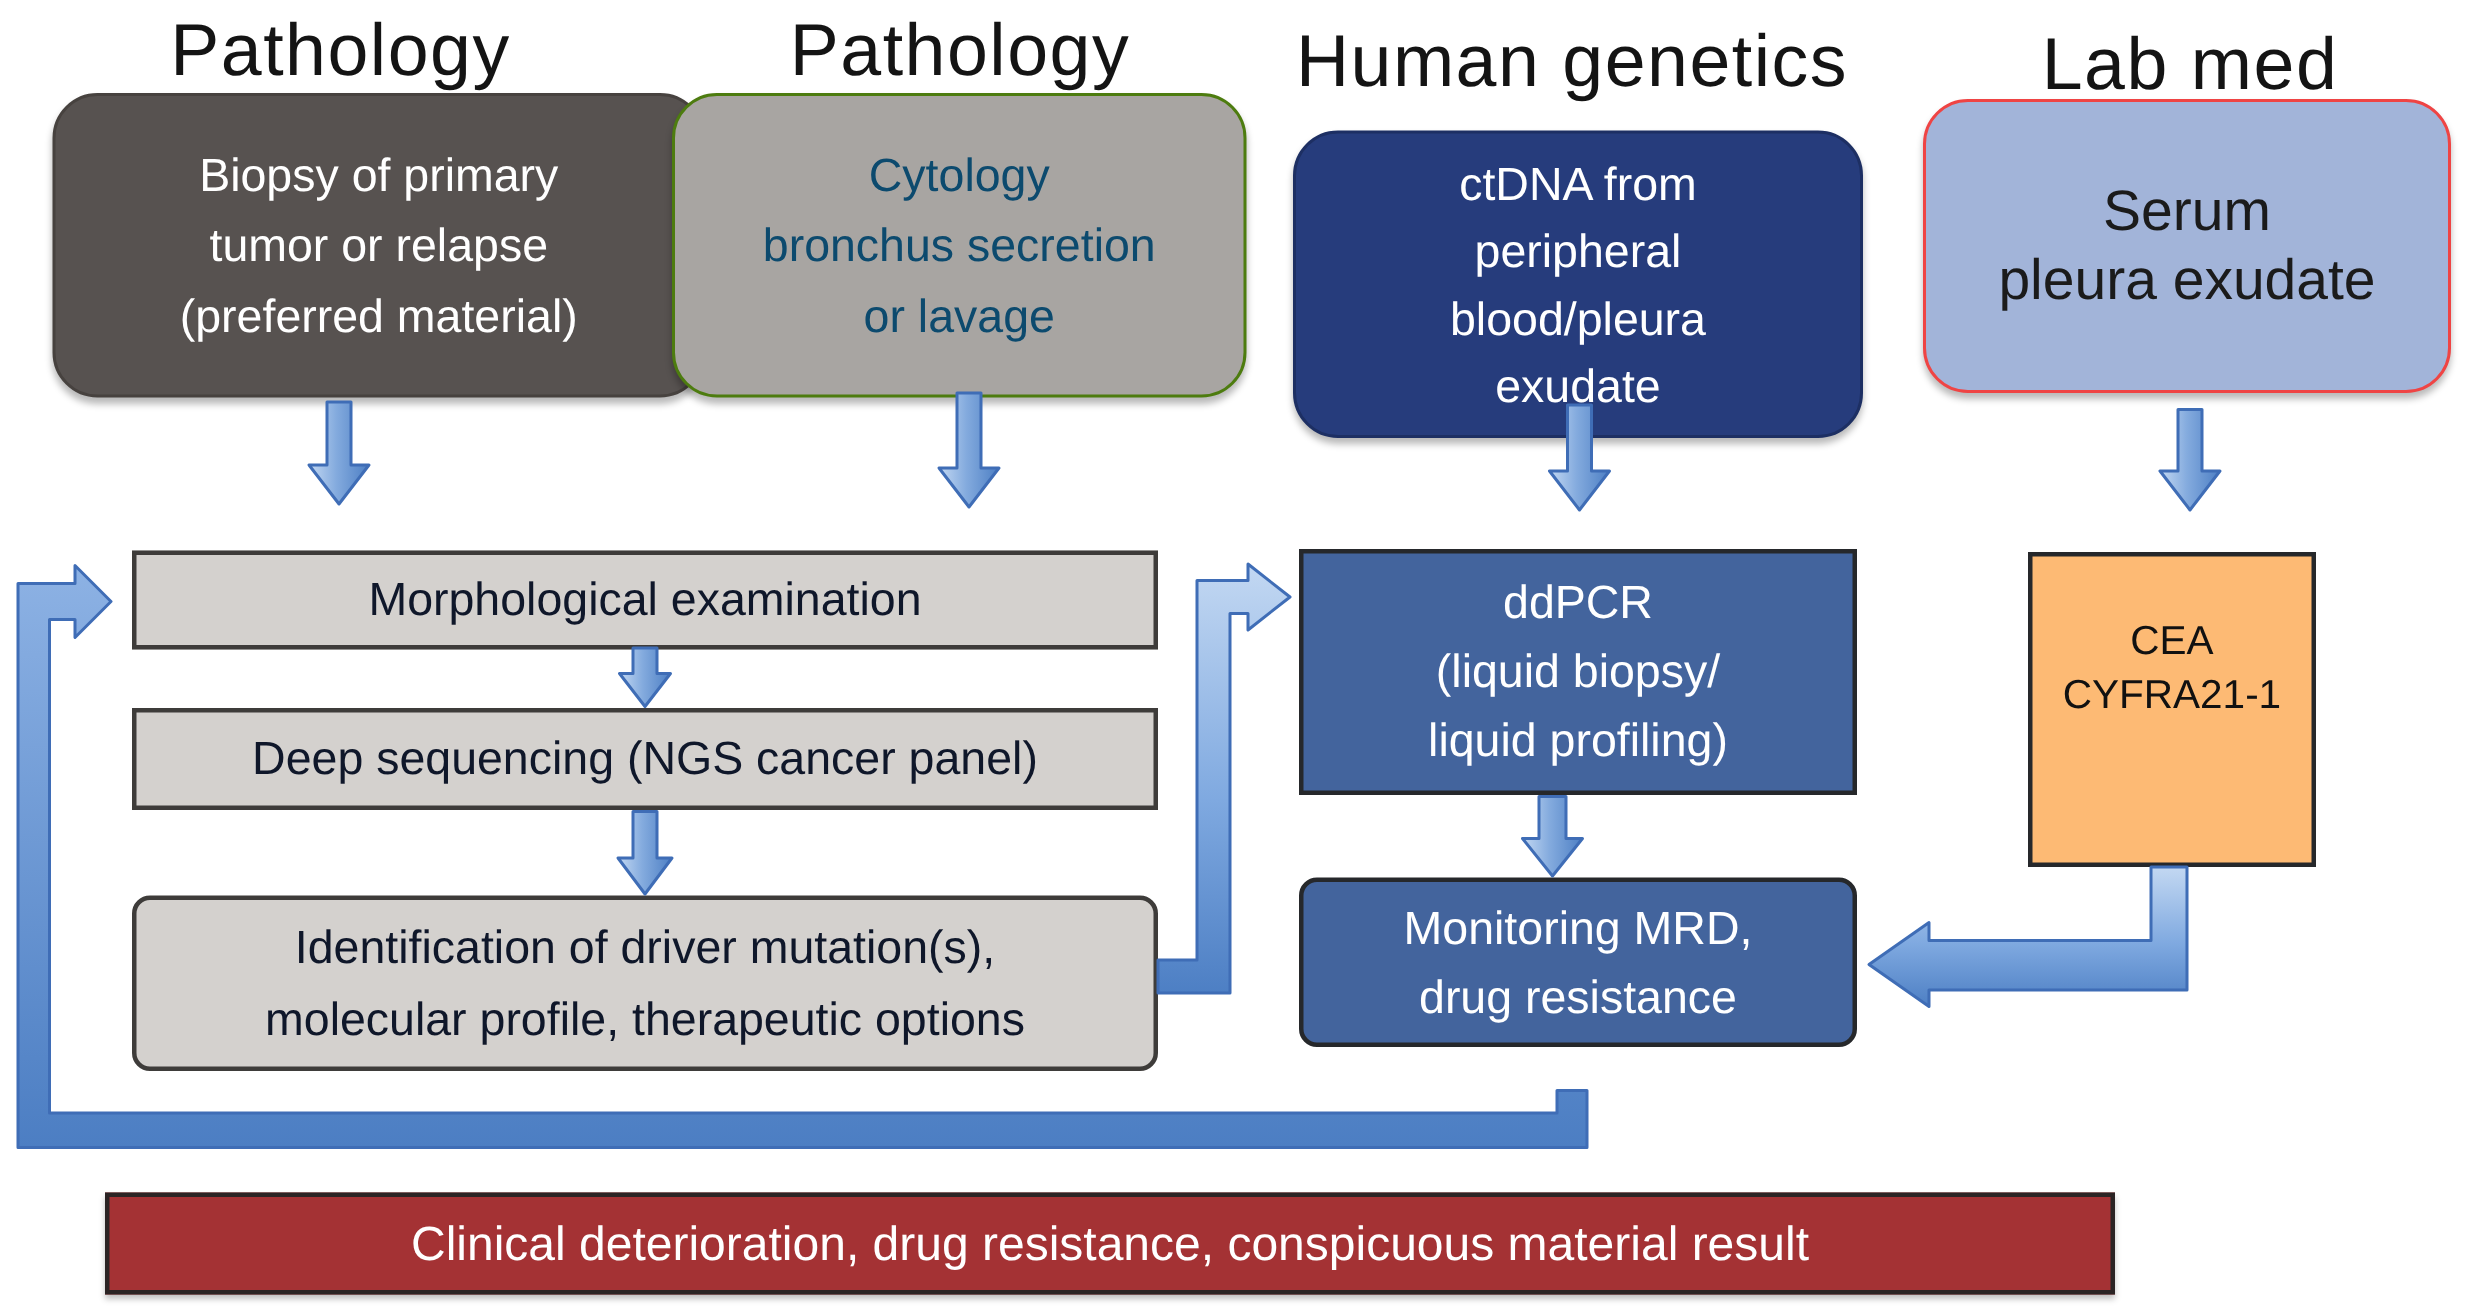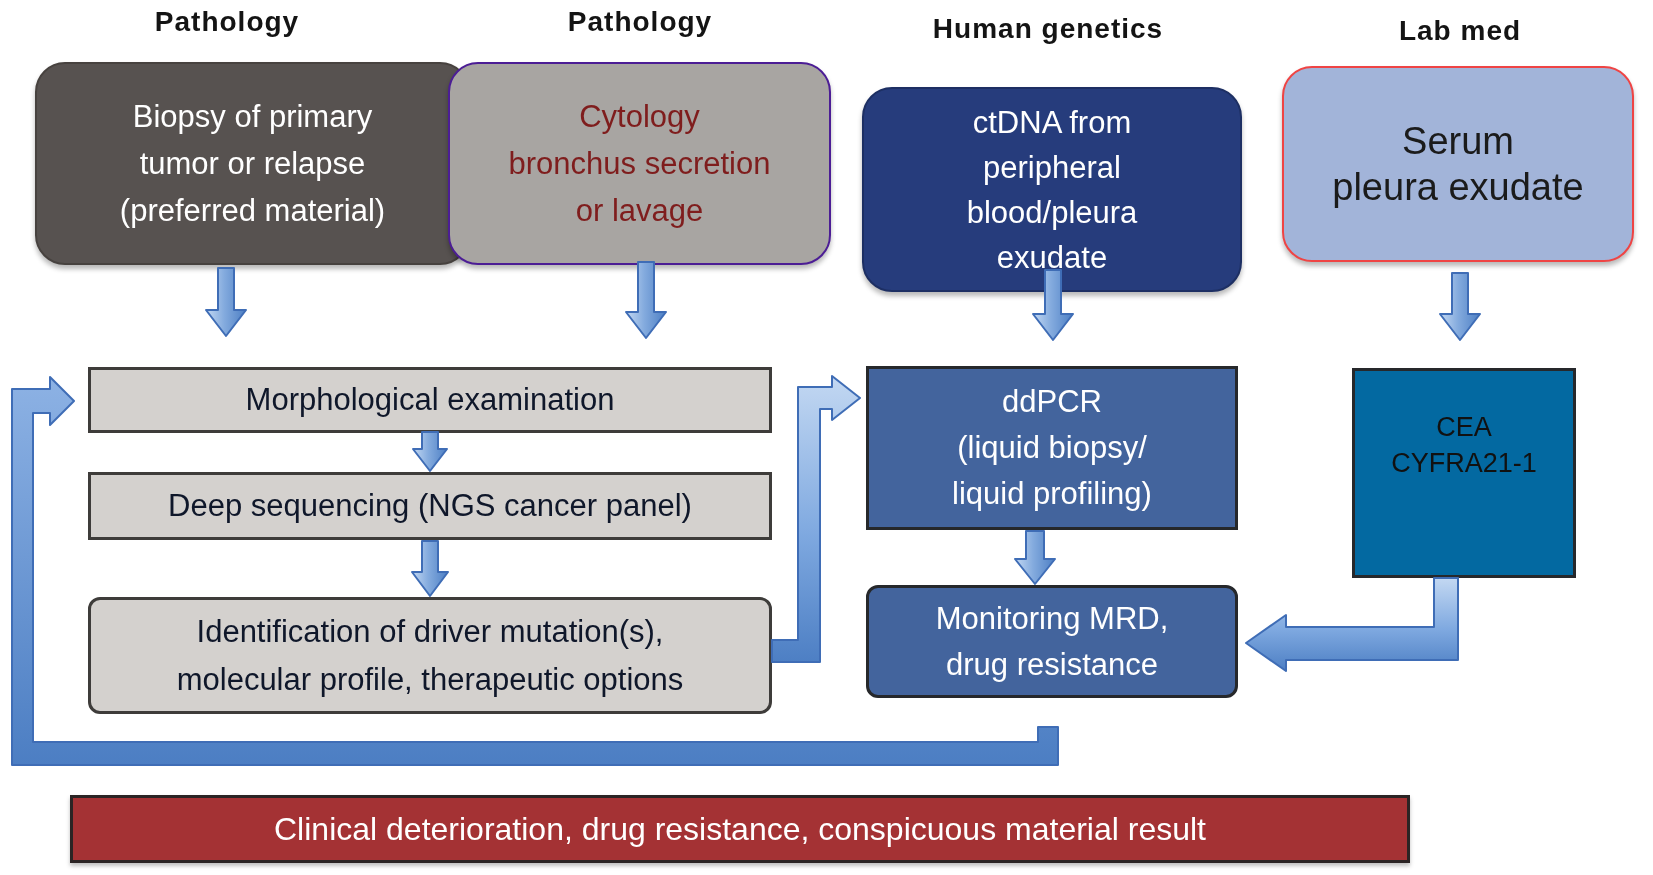--- a/index.html
+++ b/index.html
@@ -6,65 +6,65 @@
   #stage{
     position:relative;
     width:1653px;height:875px;
     background:#ffffff;
     font-family:"Liberation Sans", sans-serif;
     overflow:hidden;
   }
   .hdr{
     position:absolute;
     transform:translateX(-50%);
-    font-size:28px;
-    font-weight:700;
+    font-size:49px;
+    font-weight:400;
     color:#141414;
     letter-spacing:1px;
     white-space:nowrap;
   }
   .node{
     position:absolute;
     display:flex;align-items:center;justify-content:center;
     text-align:center;
     box-sizing:border-box;
     white-space:pre-line;
   }
   .rounded{
     border-radius:30px;
     box-shadow:0 4px 5px rgba(0,0,0,0.28);
   }
   #box-biopsy{   left:35px;  top:62px; width:435px; height:203px;
     background:#575250; border:2px solid #47423f;
     color:#ffffff; font-size:31px; line-height:47px;}
   #box-cytology{ left:448px; top:62px; width:383px; height:203px;
-    background:#a8a5a2; border:2px solid #4c1d95;
-    color:#7f1d1d; font-size:31px; line-height:47px;}
+    background:#a8a5a2; border:2px solid #4d7c0f;
+    color:#0c4a6e; font-size:31px; line-height:47px;}
   #box-ctdna{    left:862px; top:60px; width:380px; height:205px;
     background:#263c7c; border:2px solid #1d2f63;
     color:#ffffff; font-size:31px; line-height:45px;margin-top:27px;}
   #box-serum{    left:1282px;top:66px; width:352px; height:196px;
     background:#a2b4d9; border:2px solid #ef4444;
     color:#1b1b1b; font-size:38px; line-height:46px;}
   .gray-proc{
     background:#d4d1ce; border:3px solid #3e3c3a;
     color:#0f172a; font-size:31px; line-height:48px;
   }
   #box-morph{ left:88px; top:367px; width:684px; height:66px;}
   #box-deepseq{ left:88px; top:472px; width:684px; height:68px;}
   #box-ident{ left:88px; top:597px; width:684px; height:117px;border-radius:12px;}
   .blue-proc{
     background:#43649d; border:3px solid #26282b;
     color:#ffffff; font-size:31px; line-height:46px;
   }
   #box-ddpcr{ left:866px; top:366px; width:372px; height:164px;}
   #box-monitor{ left:866px; top:585px; width:372px; height:113px;border-radius:12px;}
   #box-cea{
-    left:1352px; top:368px; width:224px; height:210px;
-    background:#0369a1; border:3px solid #26282b;
+    left:1352px; top:368px; width:192px; height:210px;
+    background:#fdba74; border:3px solid #26282b;
     color:#111111; font-size:27px; line-height:36px;
     padding-bottom:56px;
   }
   #box-alert{
     left:70px; top:795px; width:1340px; height:68px;
     background:#a43234; border:3px solid #2b2424;
     color:#ffffff; font-size:32px;
     box-shadow:0 3px 4px rgba(0,0,0,0.25);
     white-space:nowrap;
   }

